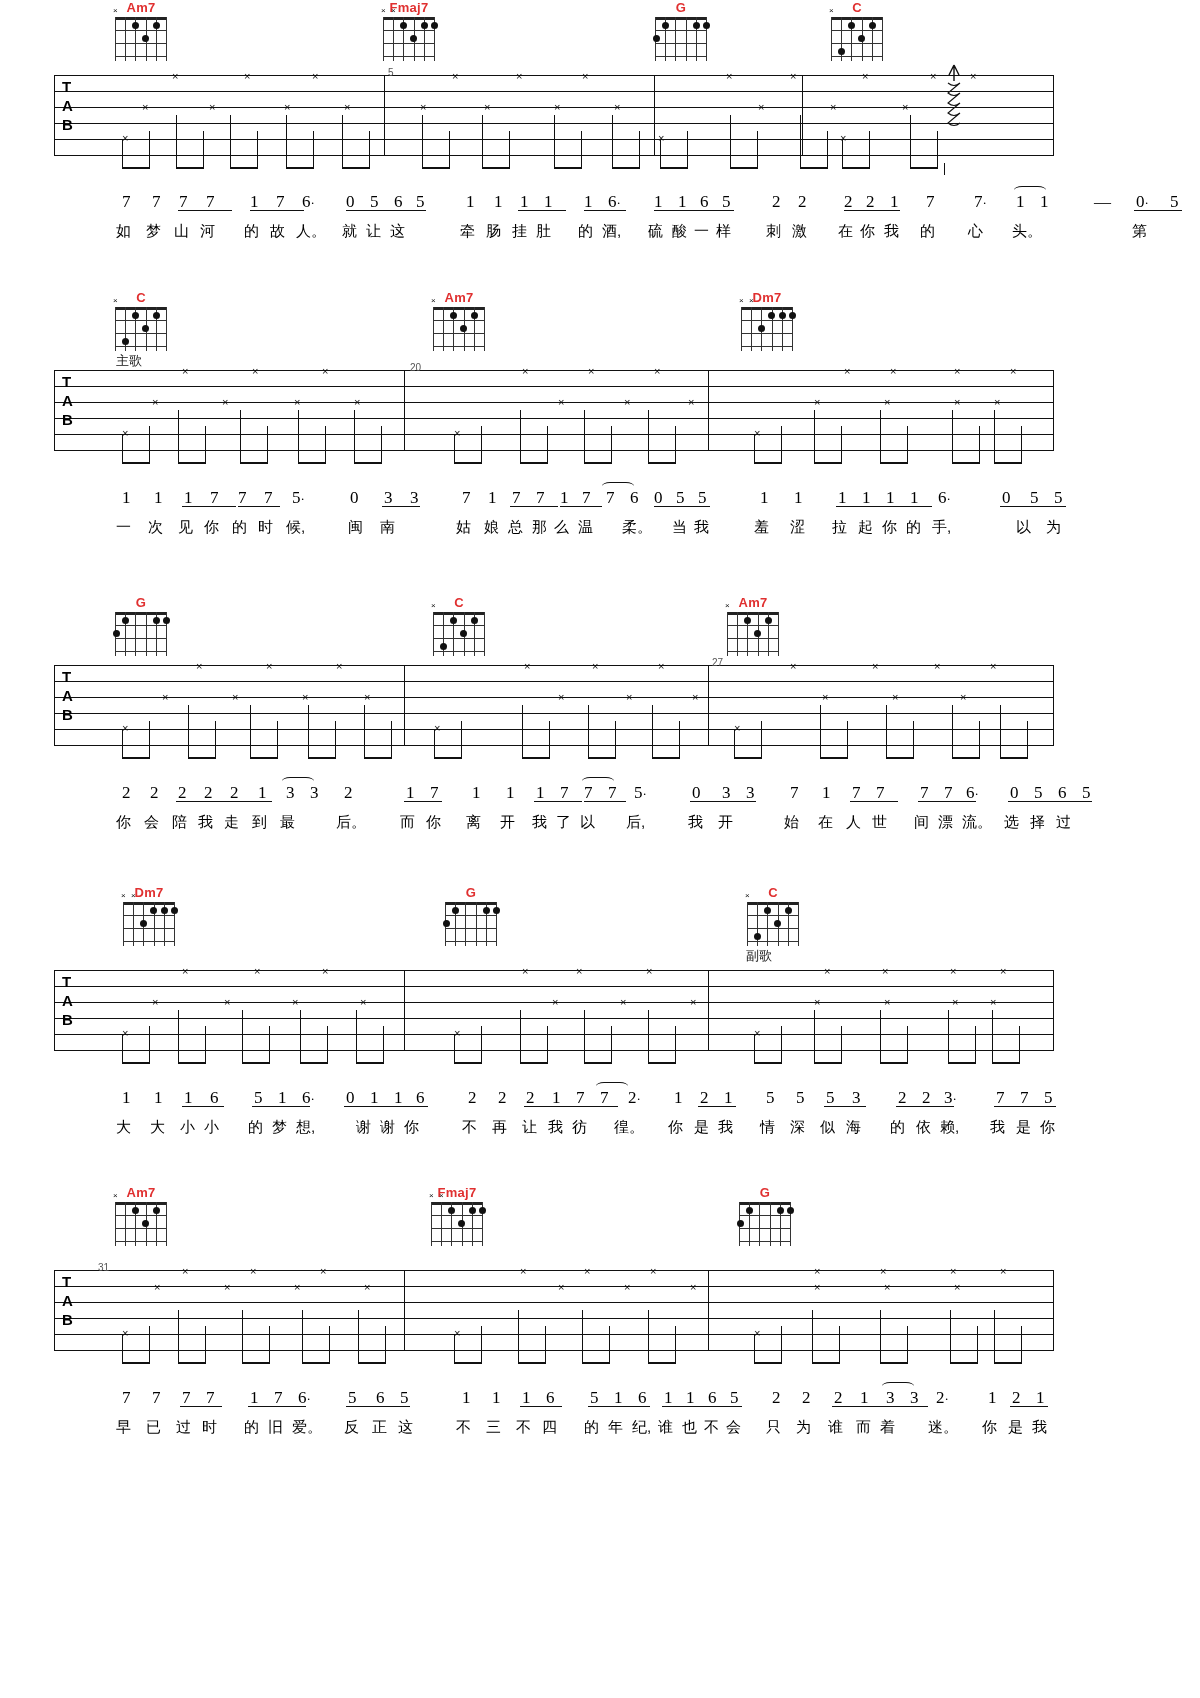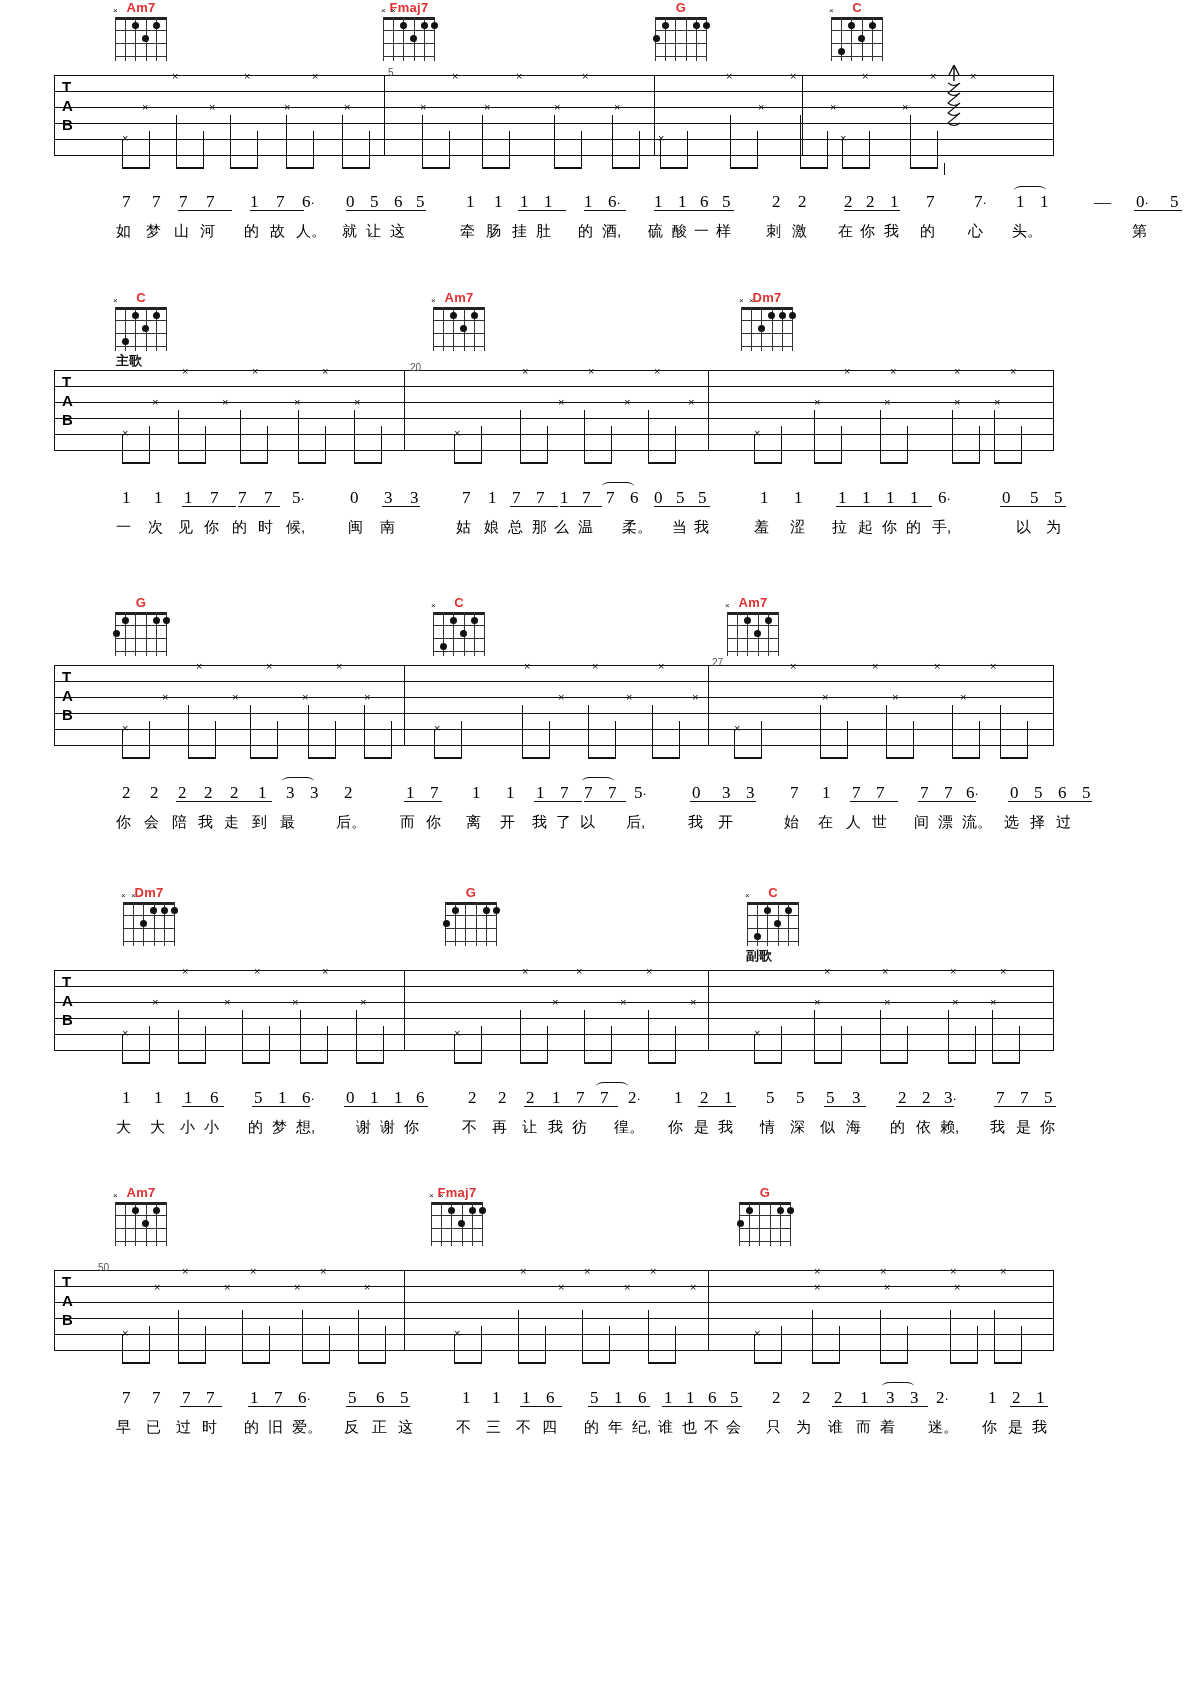--- a/index.html
+++ b/index.html
@@ -10,21 +10,21 @@
 
   
   .chord{position:absolute;width:62px;}
   .chord .cname{color:#e03030;font-size:13px;font-weight:bold;text-align:center;margin-bottom:2px;letter-spacing:.3px;}
   .grid{position:relative;width:52px;height:44px;margin:0 auto;}
   .grid .nut{position:absolute;left:0;top:0;width:52px;height:3px;background:#222;}
   .grid .vl{position:absolute;top:0;width:1px;height:44px;background:#333;}
   .grid .hl{position:absolute;left:0;width:52px;height:1px;background:#333;}
   .dot{position:absolute;width:7px;height:7px;border-radius:50%;background:#111;}
   .xmk{position:absolute;font-size:8px;line-height:8px;top:-10px;color:#111;font-family:"Liberation Sans",sans-serif;}
-  .section-tag{position:absolute;font-size:13px;font-weight:bold;color:#111;}
+  .section-tag{position:absolute;font-size:13px;font-weight:normal;color:#111;}
 
   
   .staff{position:absolute;left:54px;width:1000px;}
   .sline{position:absolute;left:0;width:1000px;height:1px;background:#111;}
   .bar{position:absolute;width:1px;background:#111;}
   .tabmark{position:absolute;left:8px;font-size:15px;font-weight:bold;line-height:13px;letter-spacing:0;}
   .measnum{position:absolute;font-size:10px;color:#555;}
 
   .stem{position:absolute;width:1px;background:#111;}
   .beam{position:absolute;height:2px;background:#111;}
@@ -1059,21 +1059,21 @@
         <div class="sline" style="top:48px;"></div>
       <div class="sline" style="top:64px;"></div>
         <div class="sline" style="top:80px;"></div>
       <div class="bar" style="left:0;top:0;height:80px;"></div>
       <div class="bar" style="left:350px;top:0;height:80px;"></div>
       <div class="bar" style="left:654px;top:0;height:80px;"></div>
       <div class="bar" style="left:999px;top:0;height:80px;"></div>
       <div class="tabmark" style="top:5px;">T</div>
       <div class="tabmark" style="top:24px;">A</div>
       <div class="tabmark" style="top:43px;">B</div>
-      <div class="measnum" style="left:44px;top:-8px;">50</div>
+      <div class="measnum" style="left:44px;top:-8px;">31</div>
 
       <div class="xnote" style="left:128px;top:-4px;">×</div>
         <div class="xnote" style="left:100px;top:12px;">×</div>
       <div class="xnote" style="left:68px;top:58px;">×</div>
       <div class="xnote" style="left:196px;top:-4px;">×</div>
         <div class="xnote" style="left:170px;top:12px;">×</div>
       <div class="xnote" style="left:266px;top:-4px;">×</div>
         <div class="xnote" style="left:240px;top:12px;">×</div>
       <div class="xnote" style="left:310px;top:12px;">×</div>
       <div class="xnote" style="left:466px;top:-4px;">×</div>

